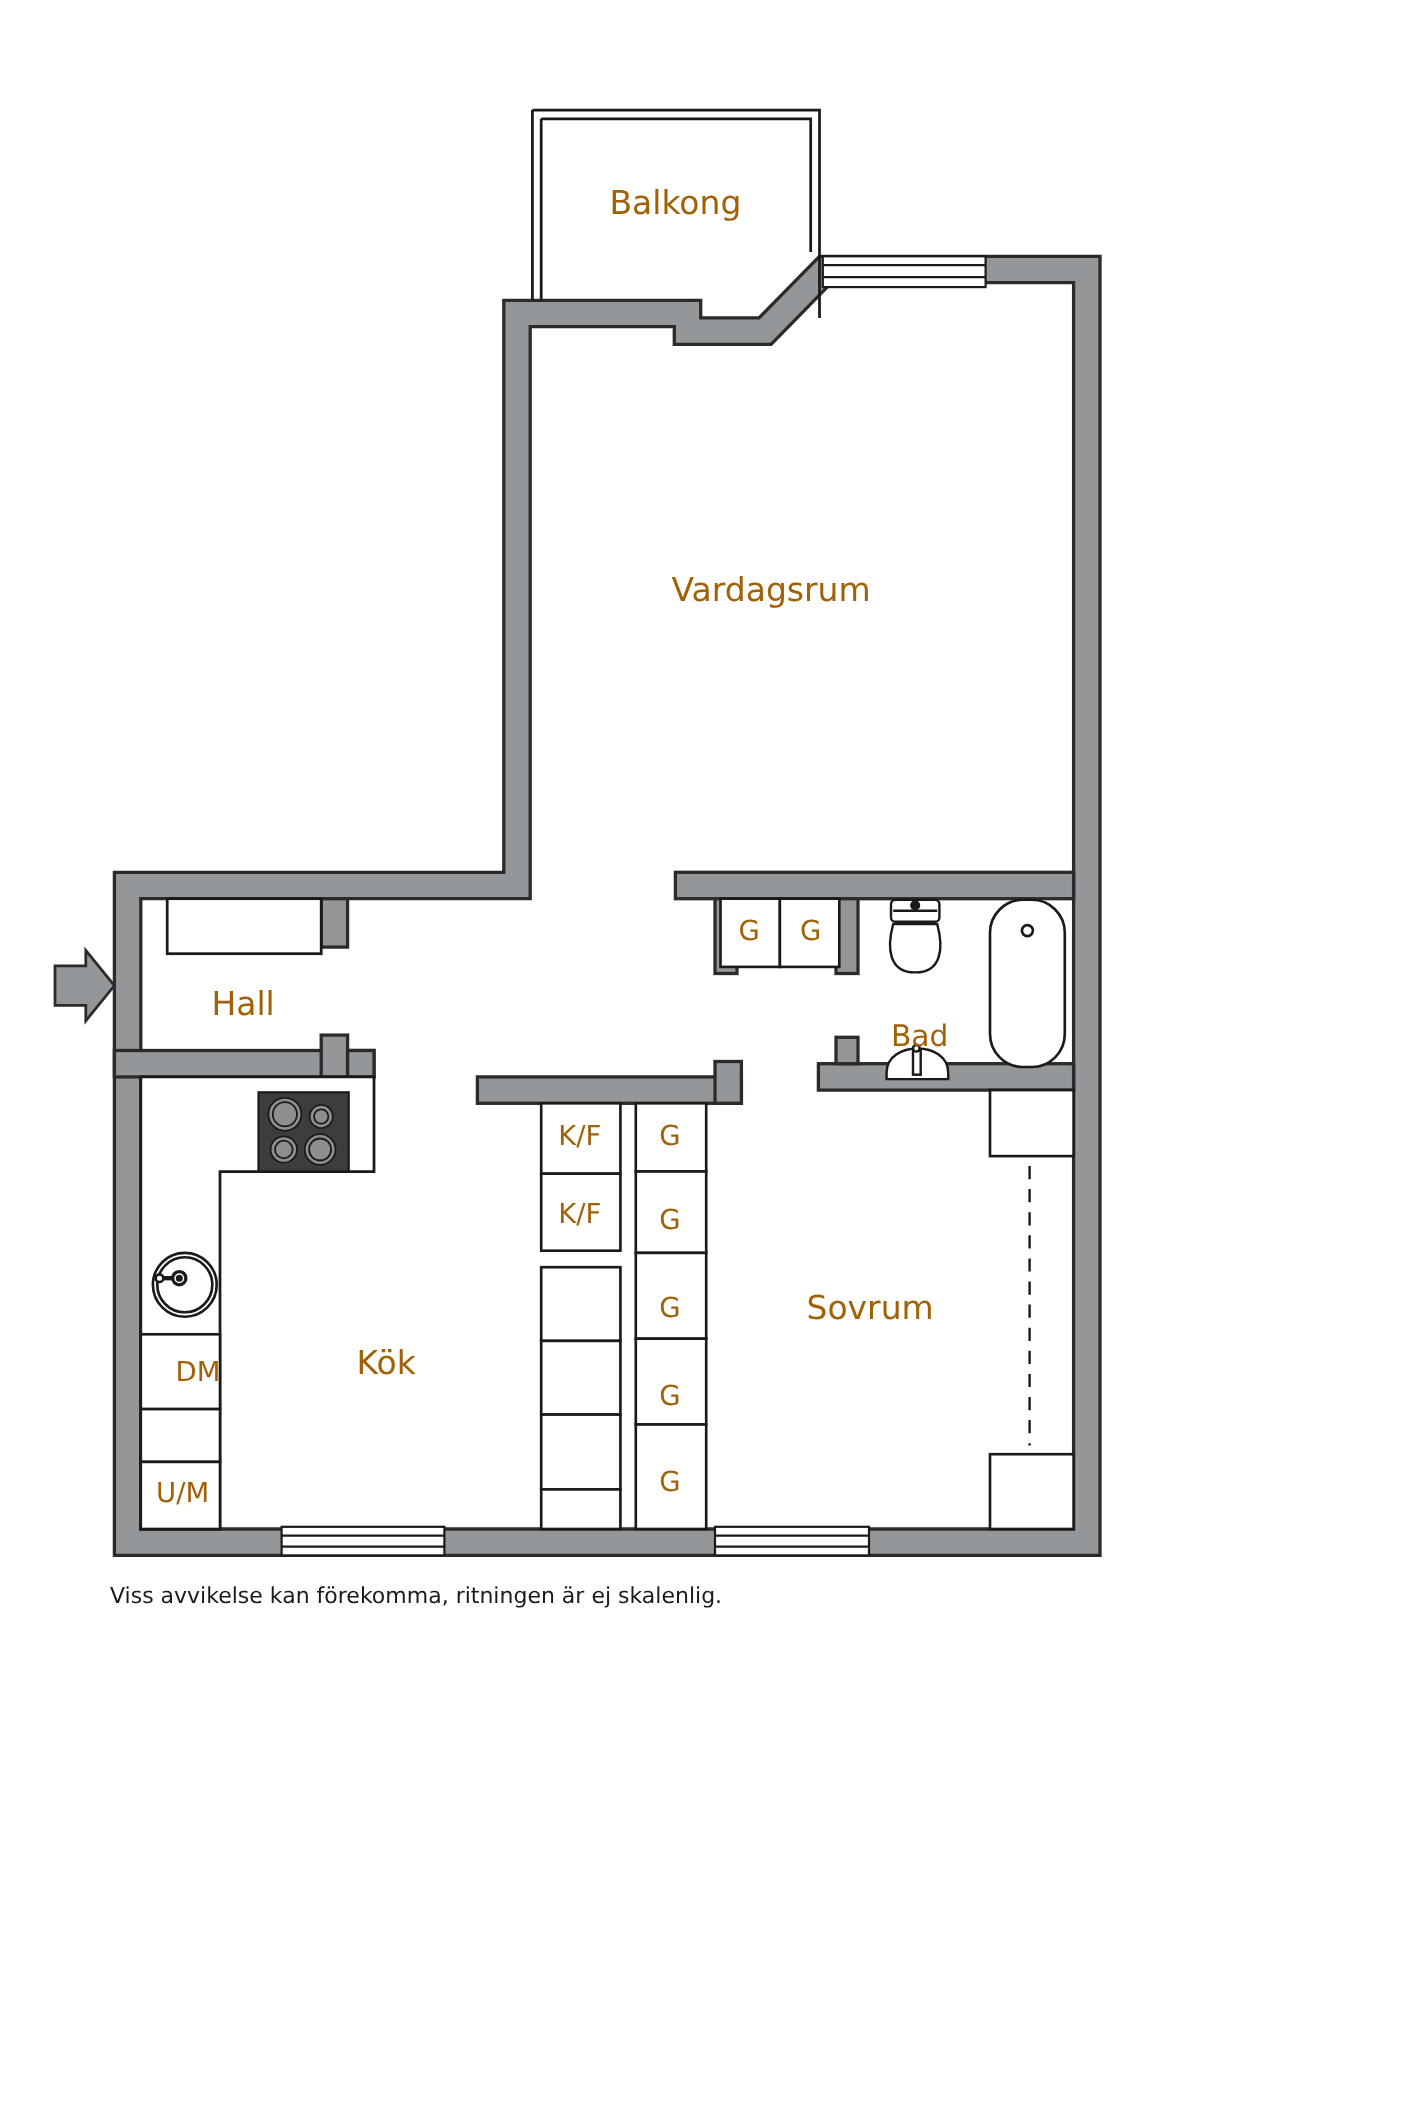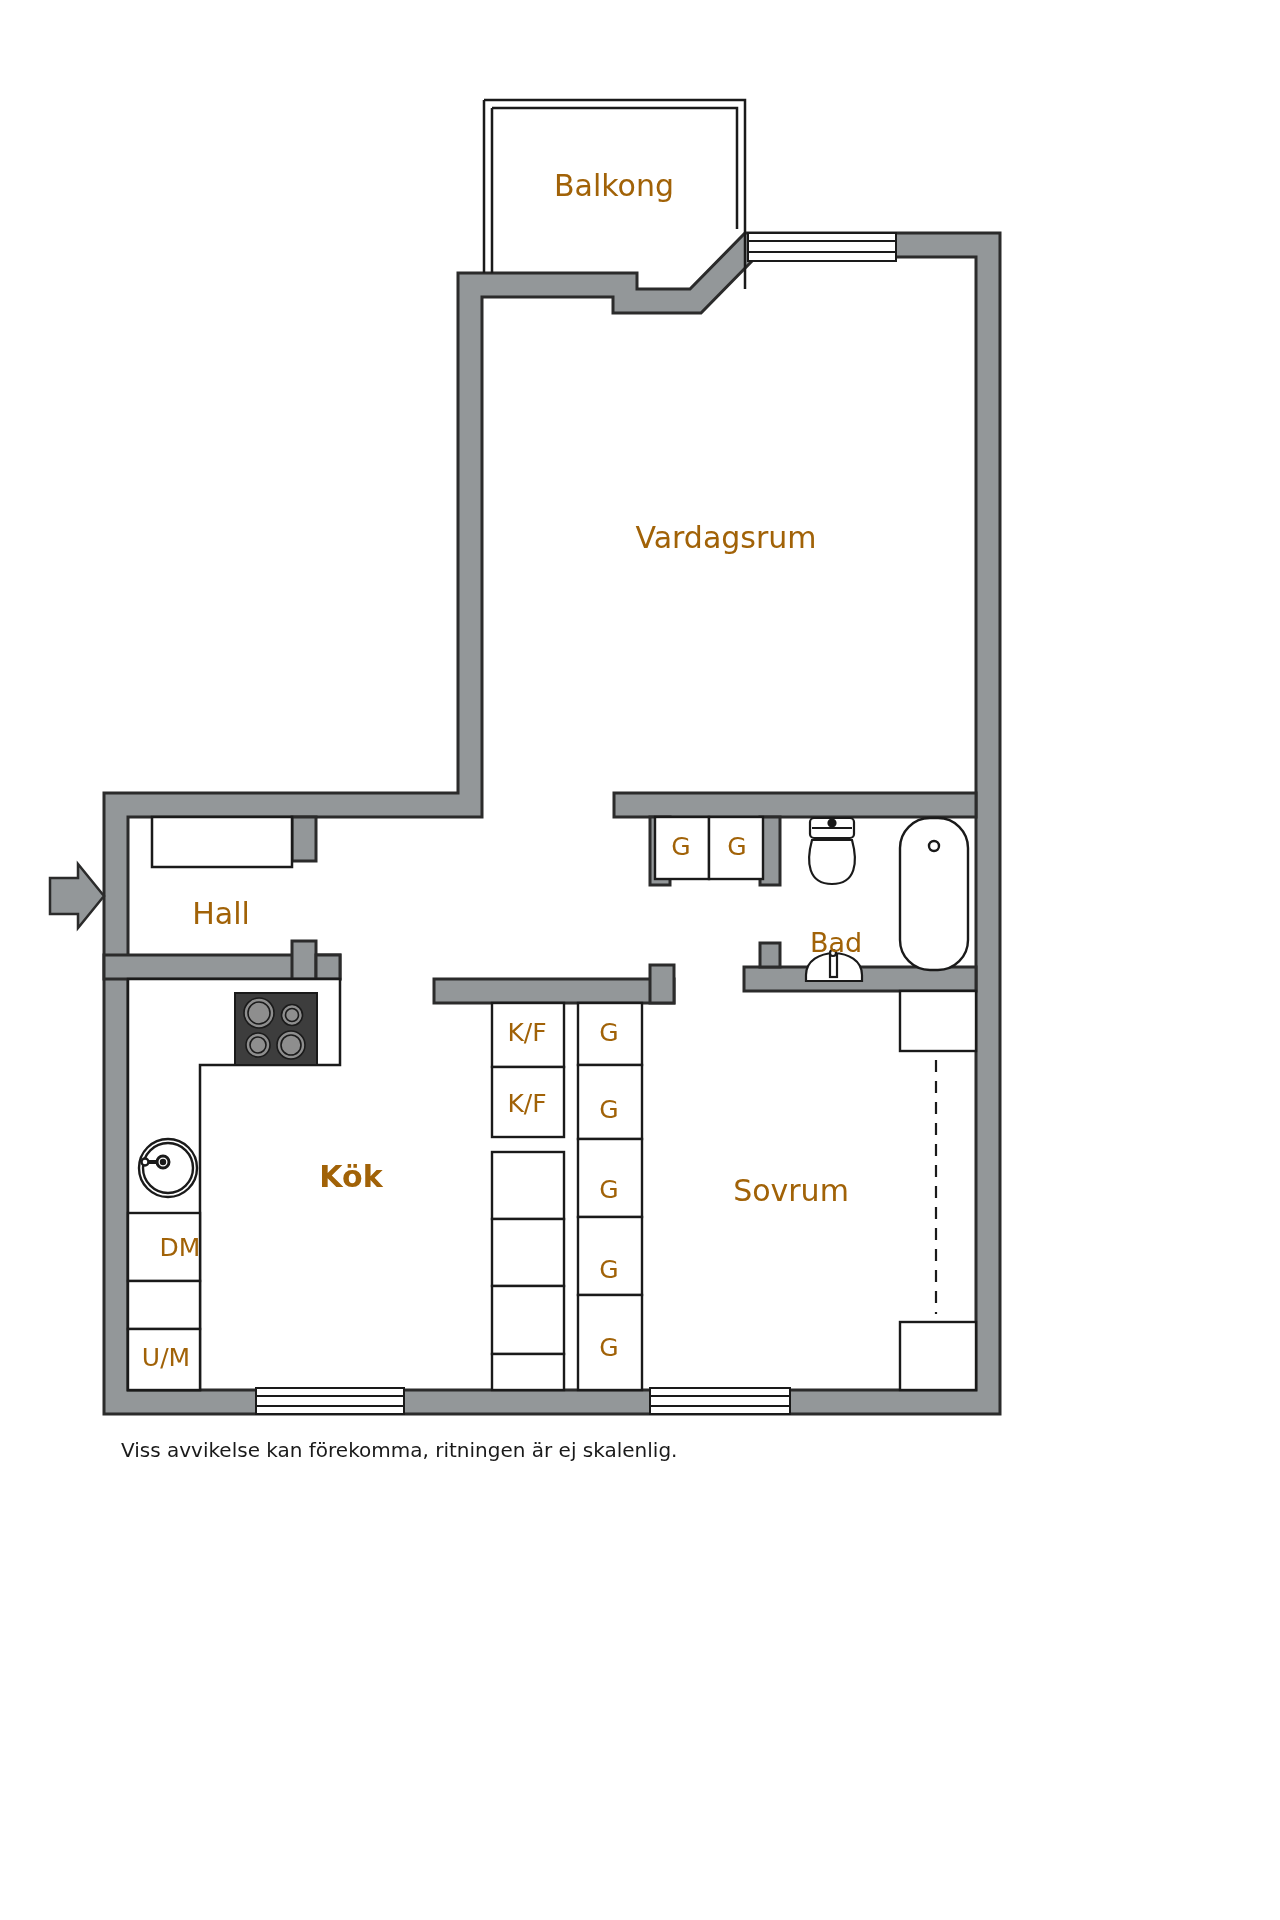--- a/index.html
+++ b/index.html
@@ -17,21 +17,20 @@
   .rl-mid{font-size:27px;}
   .rl-small{font-size:25px;}
   #caption{
     position:absolute;
     left:100px;
     top:1438px;
     font-size:20px;
     color:#1a1a1a;
     font-family:"DejaVu Sans",sans-serif;
     white-space:nowrap;
-    margin-left:21px;
   }
 </style>
 </head>
 <body>
 
 <svg id="plan" viewBox="0 0 1280 1920" xmlns="http://www.w3.org/2000/svg">
 
   <g fill="#939799" stroke="#2b2b2b" stroke-width="3" stroke-linejoin="miter">
 
     <path d="
@@ -184,24 +183,24 @@
   <g fill="#ffffff" stroke="#1a1a1a" stroke-width="2.4">
     <rect x="900" y="991" width="76" height="60"></rect>
     <rect x="900" y="1322" width="76" height="68"></rect>
   </g>
   <line x1="936" y1="1060" x2="936" y2="1314" stroke="#1a1a1a" stroke-width="2.2" stroke-dasharray="12 9"></line>
 
 </svg>
 
 <div id="labels">
     <div class="roomlabel rl-big" style="left: 614px; top: 185px;">Balkong</div>
-    <div class="roomlabel rl-big" style="left: 726px; top: 537px;">Vardagsrum</div>
+    <div class="roomlabel rl-big" style="left: 701px; top: 537px;">Vardagsrum</div>
     <div class="roomlabel rl-big" style="left: 221px; top: 913px;">Hall</div>
     <div class="roomlabel rl-mid" style="left: 836px; top: 909px; margin-top: 33px;">Bad</div>
-    <div class="roomlabel rl-big" style="left: 351px; top: 1176px; font-weight: bold;">Kök</div>
+    <div class="roomlabel rl-big" style="left: 351px; top: 1240px;">Kök</div>
     <div class="roomlabel rl-big" style="left: 771px; top: 1190px; margin-left: 20px;">Sovrum</div>
     <div class="roomlabel rl-small" style="left: 681px; top: 846px;">G</div>
     <div class="roomlabel rl-small" style="left: 737px; top: 846px;">G</div>
     <div class="roomlabel rl-small" style="left: 527px; top: 1032px;">K/F</div>
     <div class="roomlabel rl-small" style="left: 527px; top: 1103px;">K/F</div>
     <div class="roomlabel rl-small" style="left: 609px; top: 1032px;">G</div>
     <div class="roomlabel rl-small" style="left: 609px; top: 1109px;">G</div>
     <div class="roomlabel rl-small" style="left: 609px; top: 1189px;">G</div>
     <div class="roomlabel rl-small" style="left: 609px; top: 1269px;">G</div>
     <div class="roomlabel rl-small" style="left: 609px; top: 1347px;">G</div>

